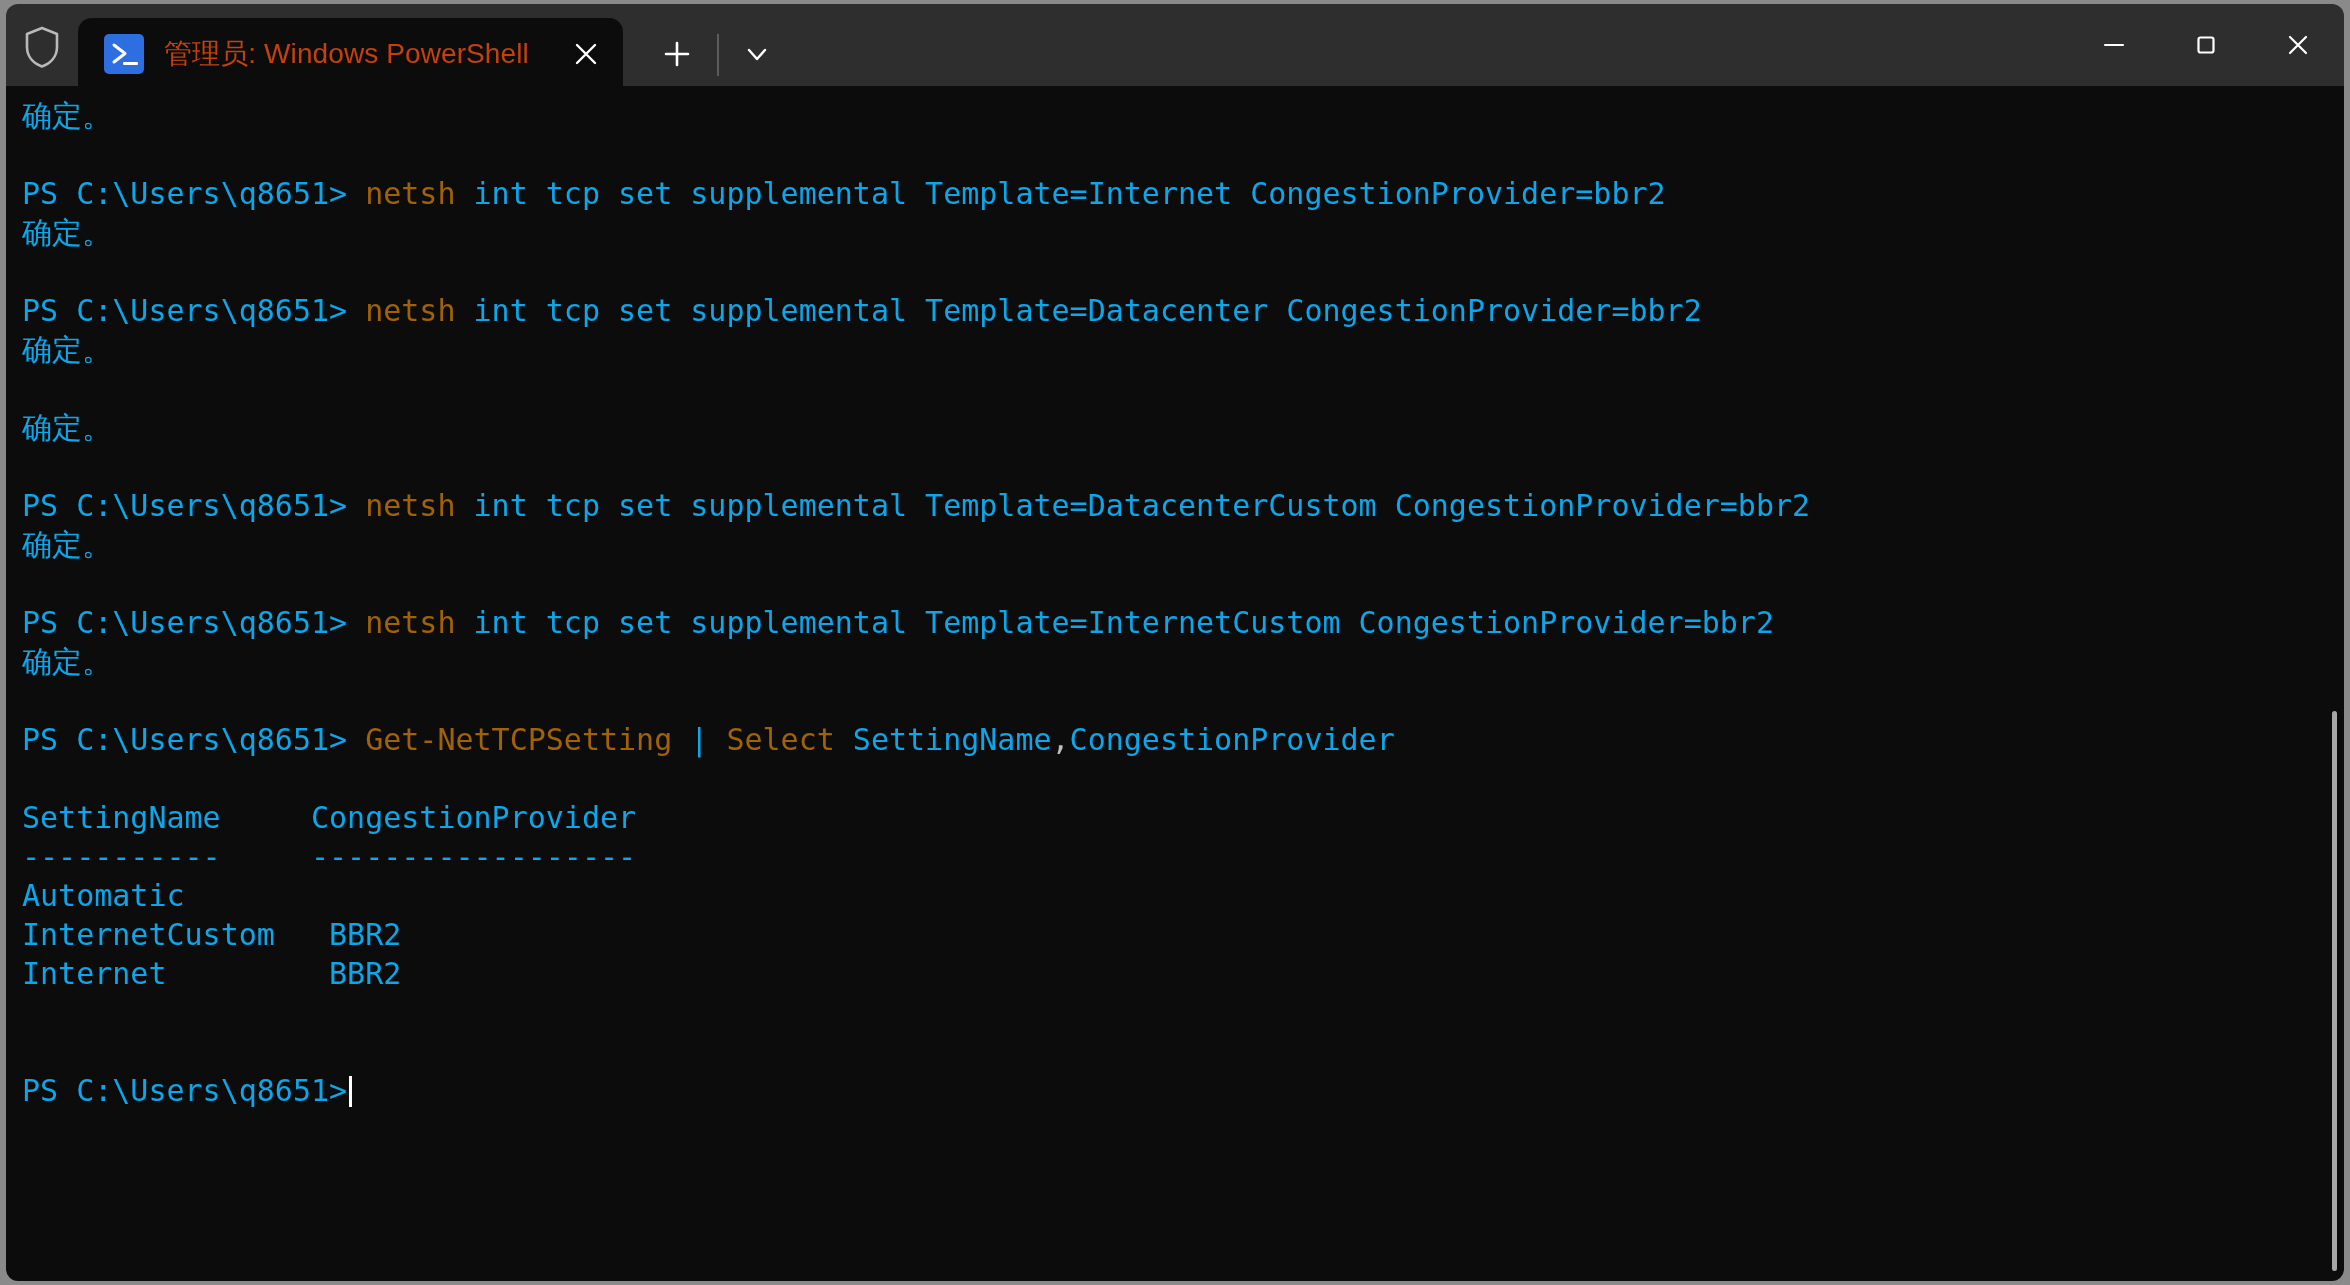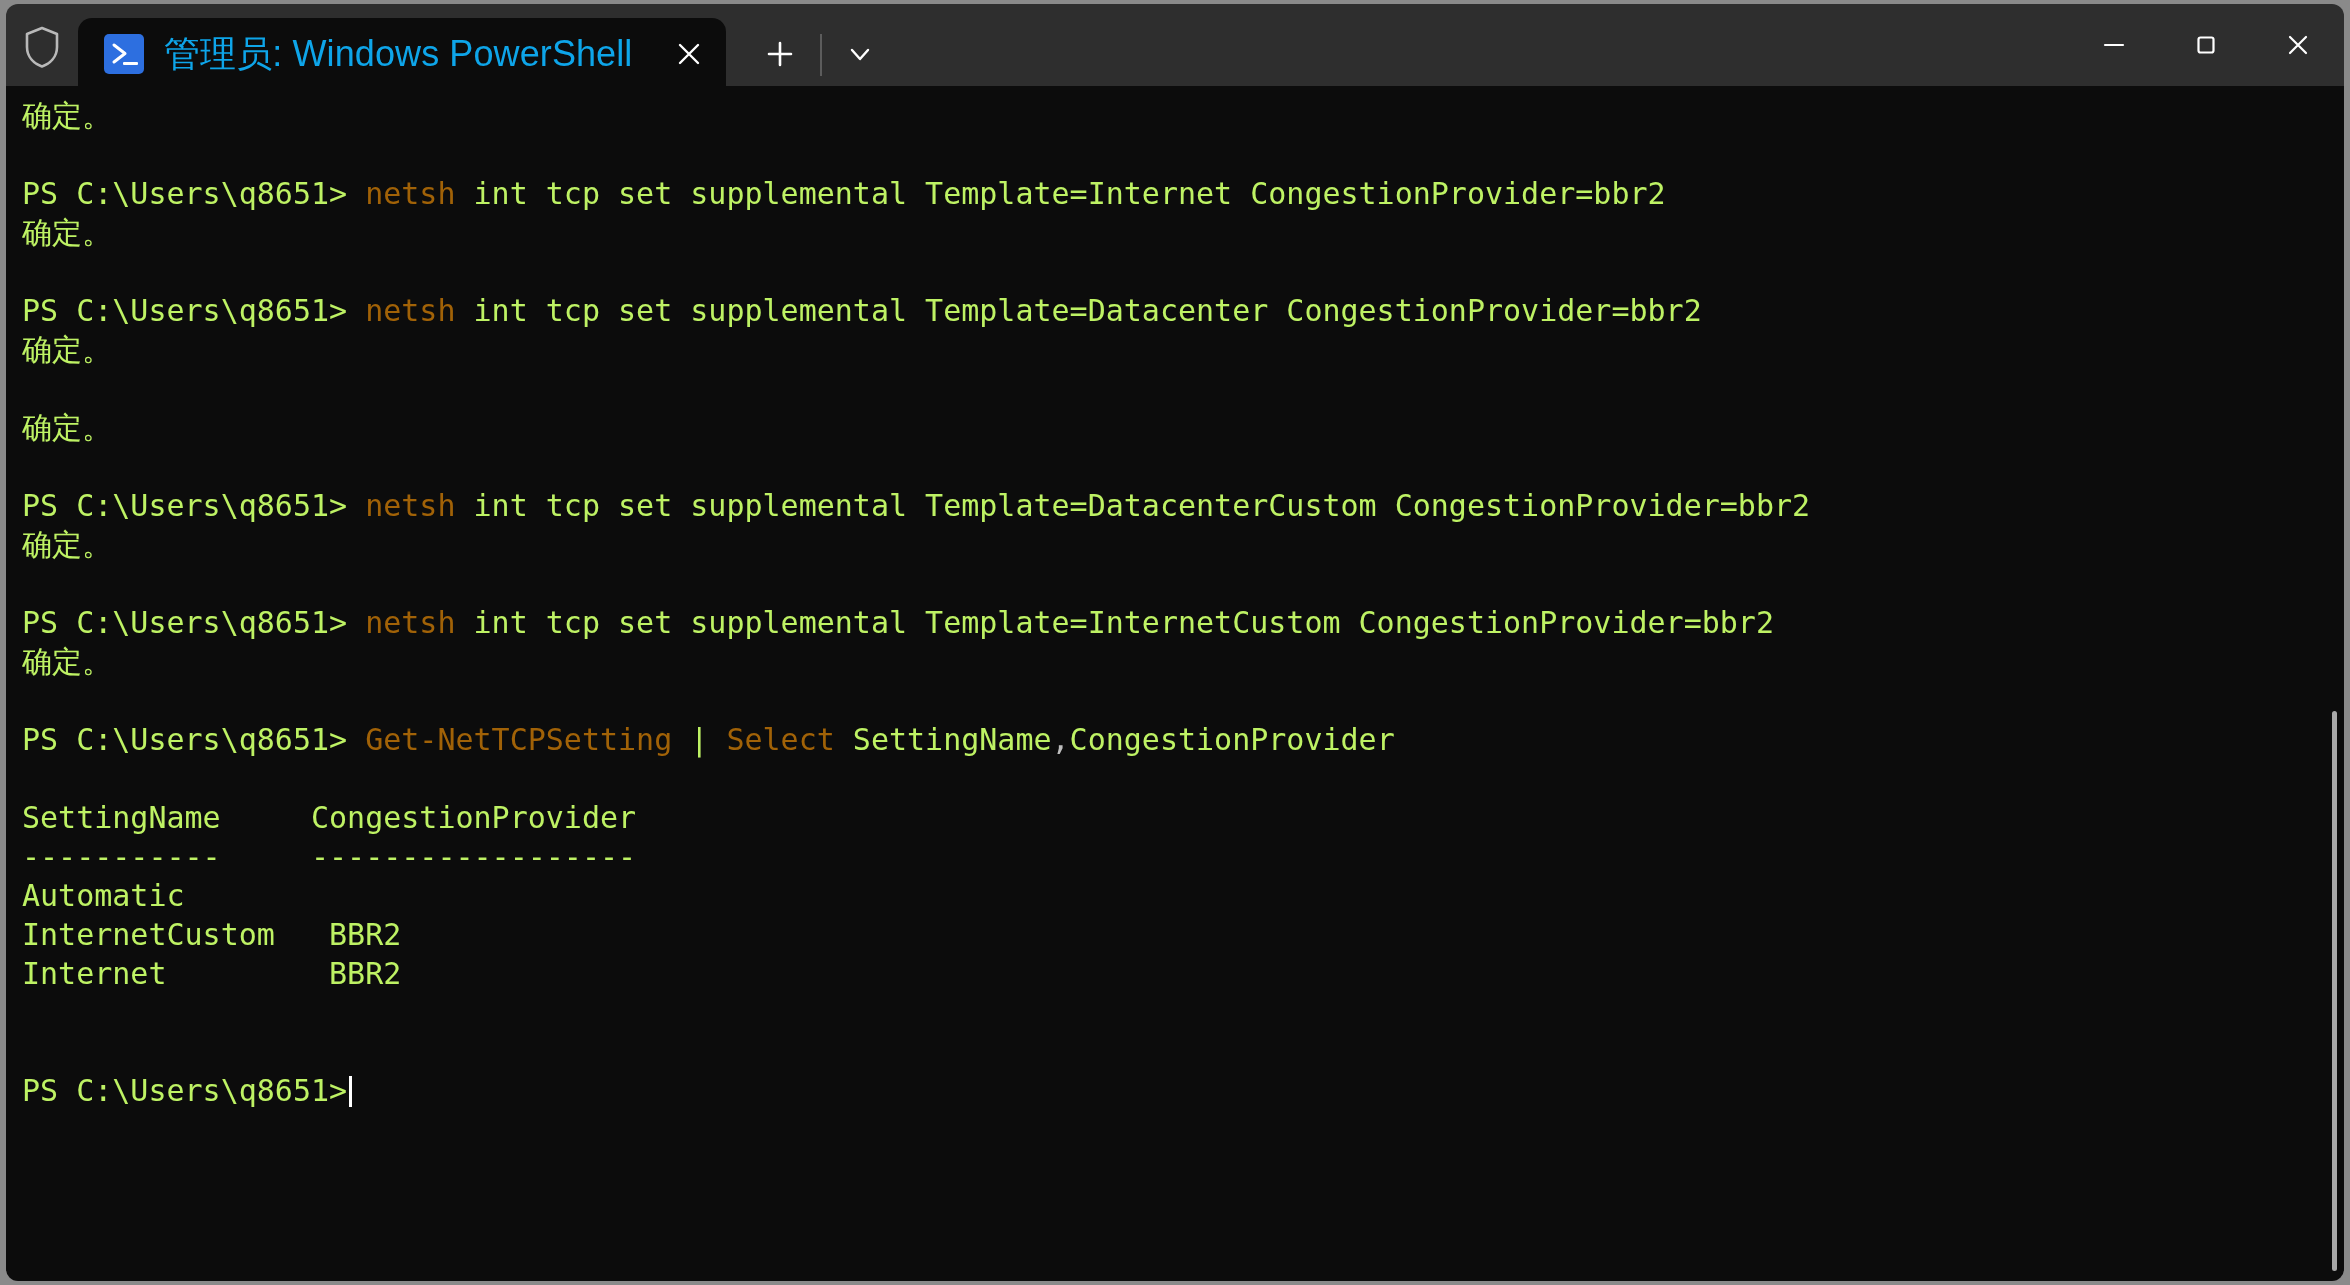--- a/index.html
+++ b/index.html
@@ -71,23 +71,23 @@
   }
   .ps-logo .bar {
     position: absolute;
     left: 19px; bottom: 9px;
     width: 15px; height: 3.5px;
     background: #ffffff;
     border-radius: 1px;
   }
 
   .tab-title {
-    color: #0ea5e9;
+    color: #c2410c;
     font-family: "Liberation Sans", sans-serif;
-    font-size: 36px;
+    font-size: 28px;
     white-space: nowrap;
     letter-spacing: 0.1px;
   }
 
   .tab-close {
     width: 46px; height: 46px;
     display: flex; align-items:center; justify-content:center;
     border-radius: 5px;
     margin-left: 14px;
     flex: 0 0 auto;
@@ -153,21 +153,21 @@
     height: 39px;
     line-height: 39px;
     font-family: "DejaVu Sans Mono", monospace;
     font-size: 30px;
     color: #cccccc;
     white-space: pre;
     letter-spacing: 0px;
   }
   .line.blank { color: transparent; }
 
-  .fg-white   { color: #bef264; }
+  .fg-white   { color: #0ea5e9; }
   .fg-yellow  { color: #a16207; }
   .fg-dim     { color: #bdbdbd; }
 
   .cursor {
     display: inline-block;
     width: 3px;
     height: 31px;
     background: #ffffff;
     vertical-align: -6px;
     margin-left: 2px;

